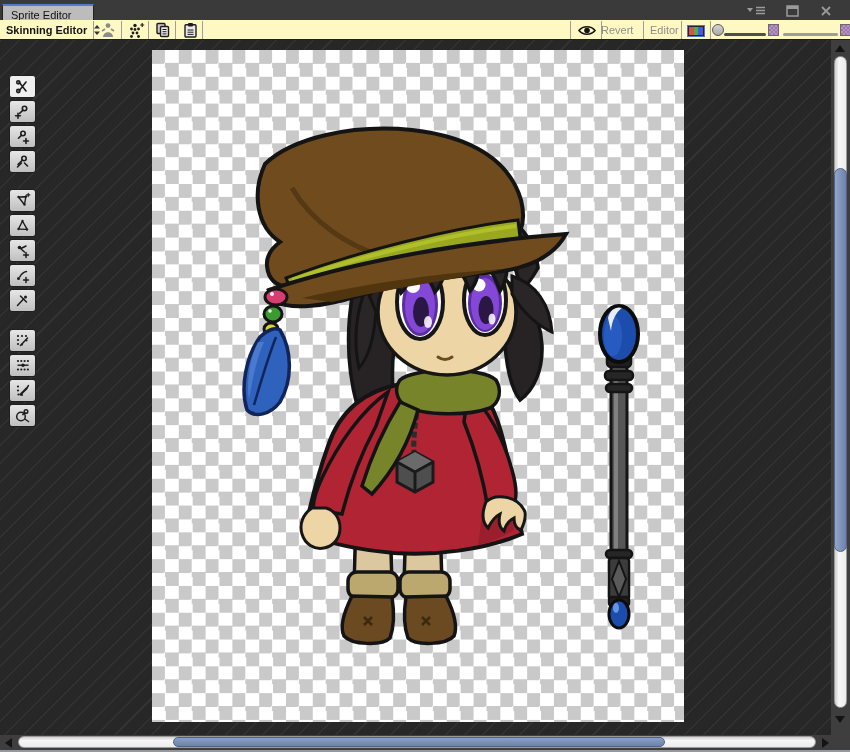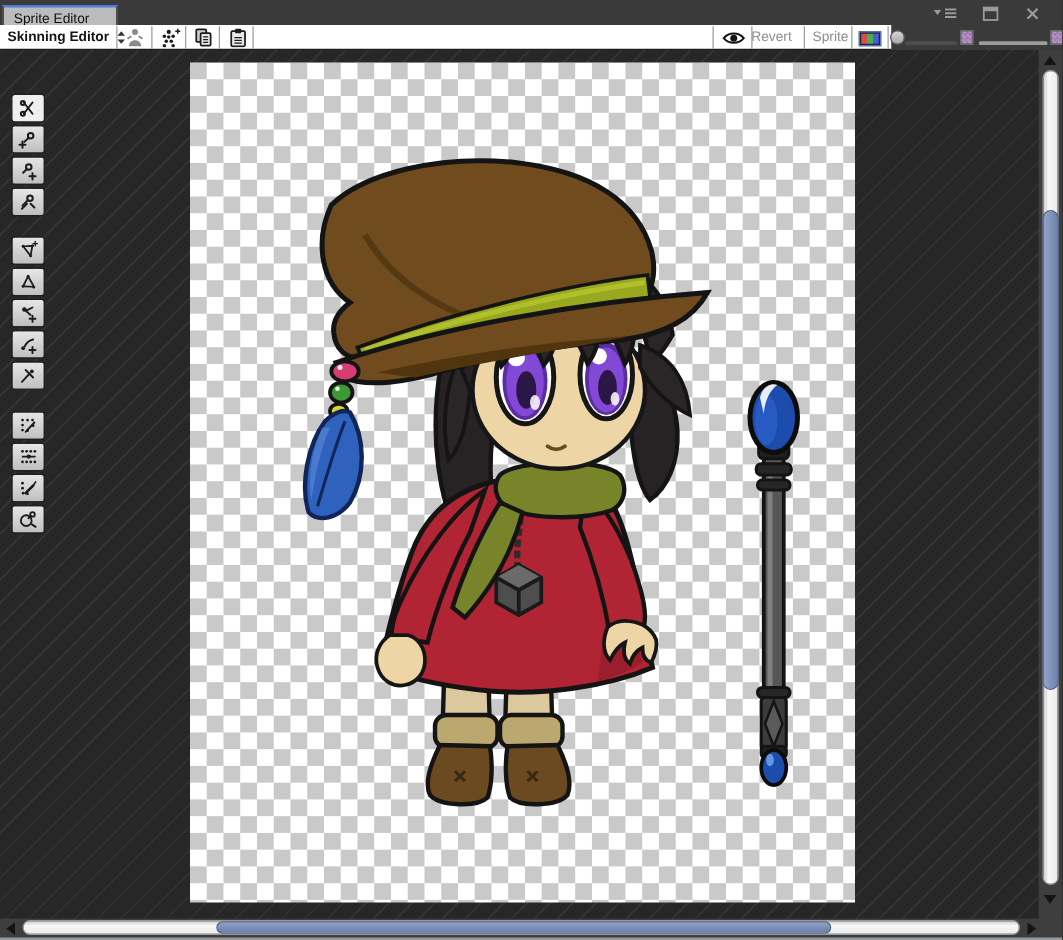--- a/index.html
+++ b/index.html
@@ -9,21 +9,21 @@
 
   
   .titlebar{position:absolute;left:0;top:0;width:850px;height:20px;background:#3a3a3a;}
   .tab{position:absolute;left:2px;top:4px;width:92px;height:20px;background:#bcbcbc;
        border-top:2px solid #4a7dd6;border-left:1px solid #222;border-right:1px solid #222;
        font-size:11px;color:#111;line-height:18px;padding-left:8px;}
   .winctl{position:absolute;top:4px;height:13px;display:flex;align-items:center;}
   .winctl svg{display:block;}
 
   
-  .toolbar{position:absolute;left:0;top:20px;width:713px;height:20px;background:#ffffff;
+  .toolbar{position:absolute;left:0;top:20px;width:850px;height:20px;background:#fef9c3;
            border-bottom:1px solid #1f1f1f;}
   .tsep{position:absolute;top:1px;width:1px;height:18px;background:#9e9e9e;}
   .mode{position:absolute;left:6px;top:0;height:20px;display:flex;align-items:center;
         font-size:11px;font-weight:bold;color:#141414;cursor:default;}
   .mode svg{margin-left:6px;}
   .tbtn{position:absolute;top:1px;width:20px;height:18px;display:flex;align-items:center;
         justify-content:center;}
   .tlabel{position:absolute;top:0;height:20px;line-height:20px;font-size:11px;color:#8e8e8e;}
   .swatch{position:absolute;left:687px;top:5px;width:18px;height:12px;background:#1c2540;
           border:1px solid #5a74c0;padding:1px;}
@@ -144,21 +144,21 @@
     <div class="tsep" style="left:570px"></div>
     <div class="tbtn" style="left:577px">
       <svg width="20" height="13">
           <path d="M2 6.5 C6 1.5 14 1.5 18 6.5 C14 11.5 6 11.5 2 6.5 Z" fill="none" stroke="#141414" stroke-width="1.6"></path>
         <circle cx="10" cy="6.5" r="2.8" fill="#141414"></circle>
         </svg>
     </div>
     <div class="tsep" style="left:601px"></div>
     <div class="tlabel" style="left:601px">Revert</div>
     <div class="tsep" style="left:643px"></div>
-    <div class="tlabel" style="left:650px">Sprite</div>
+    <div class="tlabel" style="left:650px">Editor</div>
     <div class="tsep" style="left:681px"></div>
     <div class="swatch">
         <div></div>
       </div>
     <div class="tsep" style="left:710px"></div>
     <div class="knob"></div>
     <div class="track1"></div>
     <div class="mip" style="left:768px"></div>
     <div class="track2"></div>
     <div class="mip" style="left:840px"></div>

